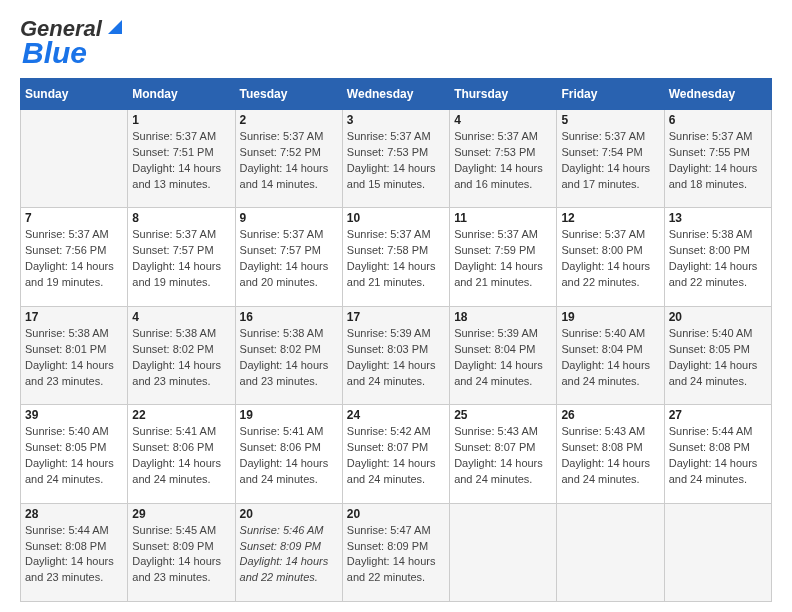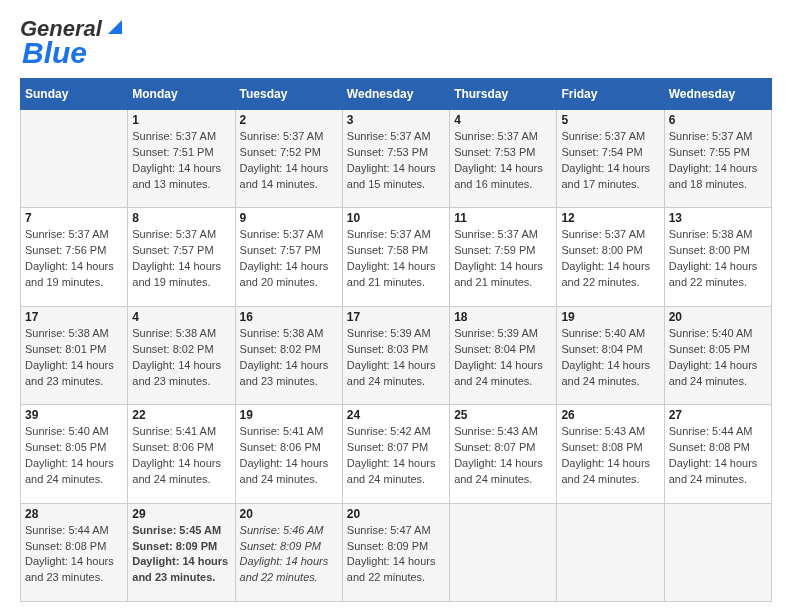--- a/index.html
+++ b/index.html
@@ -315,21 +315,21 @@
         <tr class="row-shade">
           <td>
             <span class="day-num">28</span>
             <div class="day-info" style="white-space: pre-line;">Sunrise: 5:44 AM
 Sunset: 8:08 PM
 Daylight: 14 hours
 and 23 minutes.</div>
           </td>
           <td>
             <span class="day-num">29</span>
-            <div class="day-info" style="white-space: pre-line; font-weight: bold;">Sunrise: 5:45 AM
+            <div class="day-info" style="white-space: pre-line;">Sunrise: 5:45 AM
 Sunset: 8:09 PM
 Daylight: 14 hours
 and 23 minutes.</div>
           </td>
           <td>
             <span class="day-num">20</span>
             <div class="day-info" style="white-space: pre-line; font-style: italic;">Sunrise: 5:46 AM
 Sunset: 8:09 PM
 Daylight: 14 hours
 and 22 minutes.</div>

